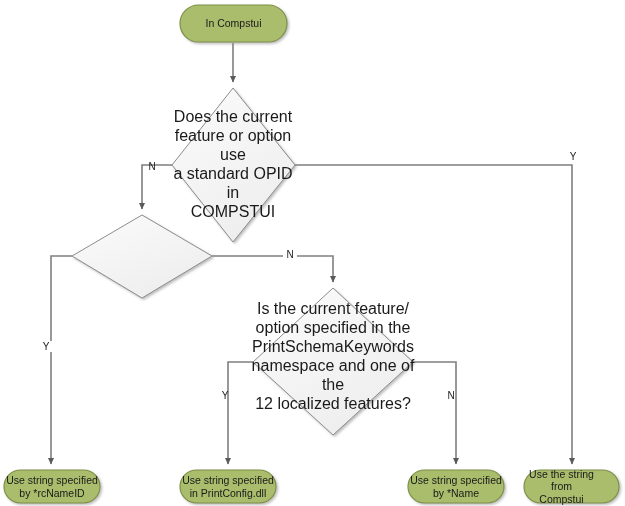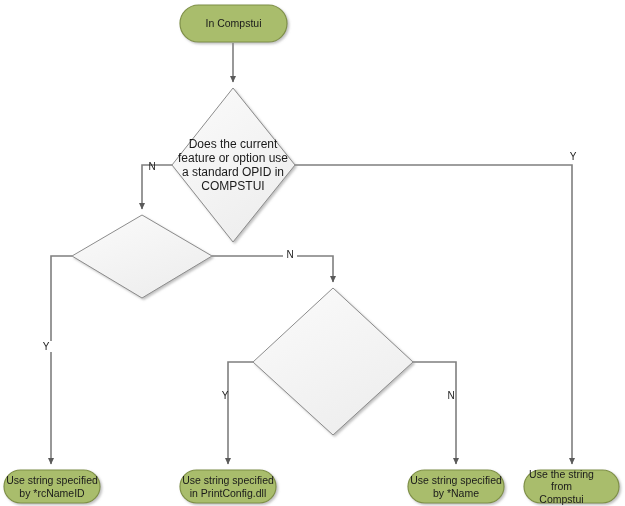--- a/index.html
+++ b/index.html
@@ -37,21 +37,21 @@
     text-align: center;
     pointer-events: none;
     color: #1a1a1a;
     line-height: 1.18;
     white-space: pre-line;
   }
   .terminal-label {
     font-size: 10.5px;
   }
   .decision-label {
-    font-size: 12px;
+    font-size: 16px;
   }
   .edge-label {
     position: absolute;
     font-size: 10px;
     color: #1a1a1a;
     text-align: center;
     pointer-events: none;
   }
 </style>
 </head>
@@ -108,20 +108,25 @@
   </svg>
 
   <div class="node-text terminal-label" style="left:180px; top:5px; width:107px; height:37px;">In Compstui</div>
 
   <div class="node-text decision-label" style="left:168px; top:98px; width:130px; height:134px;">Does the current
 feature or option use
 a standard OPID in
 COMPSTUI</div>
 
 
+  <div class="node-text decision-label" style="left:247px; top:300px; width:172px; height:114px;">Is the current feature/
+option specified in the
+PrintSchemaKeywords
+namespace and one of the
+12 localized features?</div>
 
   <div class="node-text terminal-label" style="left:4px; top:470px; width:96px; height:33px;">Use string specified
 by *rcNameID</div>
 
   <div class="node-text terminal-label" style="left:180px; top:470px; width:96px; height:33px;">Use string specified
 in PrintConfig.dll</div>
 
   <div class="node-text terminal-label" style="left:408px; top:470px; width:96px; height:33px;">Use string specified
 by *Name</div>
 

